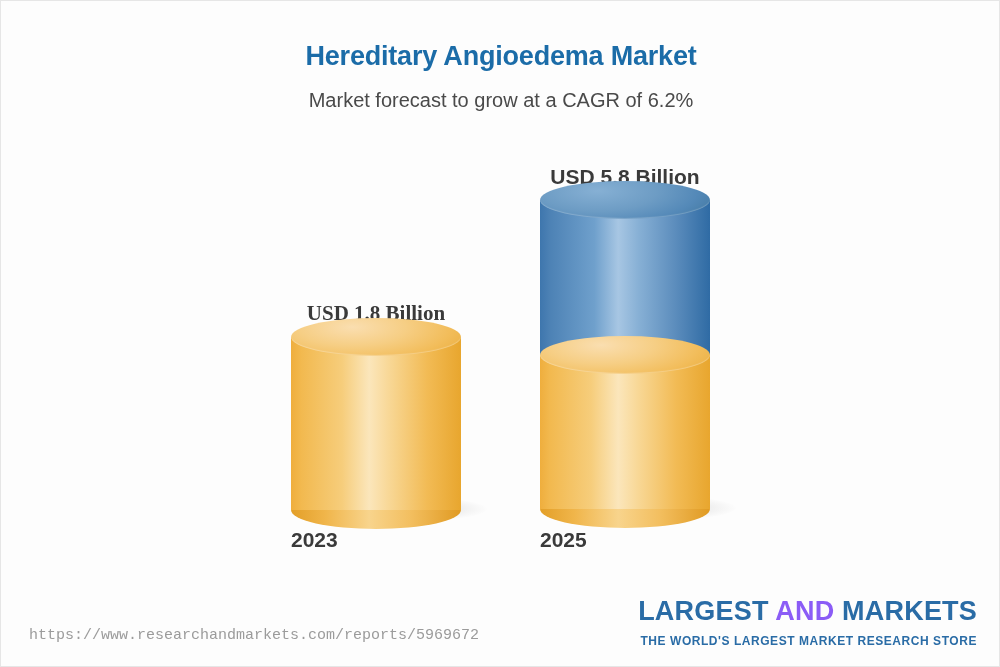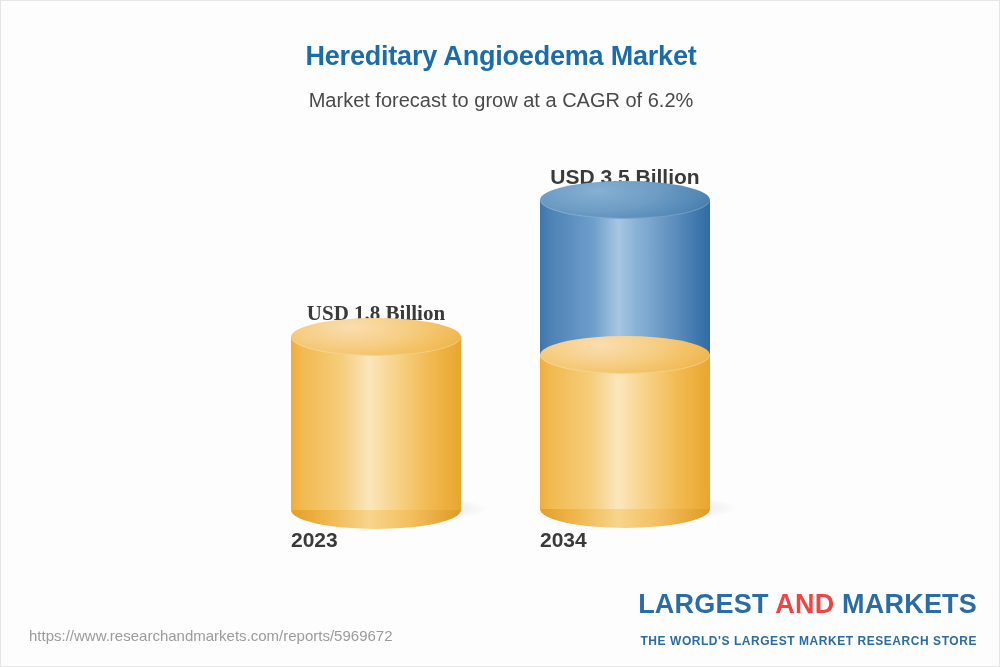--- a/index.html
+++ b/index.html
@@ -129,37 +129,38 @@
   }
   .cat-label.c0 { left:290px; }
   .cat-label.c1 { left:539px; }
 
   
   .source-url {
     position:absolute;
     left:28px; bottom:22px;
     font-size:15px;
     color:#9b9b9b;
+    font-family:Liberation Mono, monospace;
   }
 
   .brand-logo {
     position:absolute;
     right:22px; bottom:18px;
     text-align:right;
   }
   .brand-wordmark {
     font-size:27px; font-weight:bold;
     letter-spacing:0.2px;
     color:#2a6ca6;
     line-height:1.05;
     white-space:nowrap;
   }
-  .brand-wordmark .brand-and { color:#ef4444; }
+  .brand-wordmark .brand-and { color:#8b5cf6; }
   .brand-tagline {
-    margin-top:16px;
+    margin-top:9px;
     font-size:12px; font-weight:bold;
     letter-spacing:0.55px;
     color:#2a6ca6;
     white-space:nowrap;
   }
 </style>
 </head>
 <body>
 
 <div class="infographic">
@@ -177,41 +178,41 @@
         <div class="cyl-shadow"></div>
         <div class="cyl-base"></div>
         <div class="seg seg-yellow">
           <div class="seg-cap"></div>
           <div class="seg-body" style="height:173px;"></div>
         </div>
       </div>
     </div>
 
     <div class="bar-group g1">
-      <div class="value-label">USD 3.5 Billion</div>
+      <div class="value-label">USD 5.8 Billion</div>
 
       <div class="cylinder">
         <div class="cyl-shadow"></div>
         <div class="cyl-base"></div>
 
         <div class="seg seg-blue">
           <div class="seg-cap"></div>
           <div class="seg-body" style="height:155px;"></div>
         </div>
 
         <div class="seg seg-yellow">
           <div class="seg-cap"></div>
           <div class="seg-body" style="height:154px;"></div>
         </div>
       </div>
     </div>
 
     <div class="cat-label c0">2023</div>
 
-    <div class="cat-label c1">2034</div>
+    <div class="cat-label c1">2025</div>
 
   </div>
 
   <div class="source-url">https://www.researchandmarkets.com/reports/5969672</div>
 
   <div class="brand-logo">
     <div class="brand-wordmark"><span>LARGEST </span><span class="brand-and">AND </span><span>MARKETS</span></div>
     <div class="brand-tagline">THE WORLD'S LARGEST MARKET RESEARCH STORE</div>
   </div>
 

